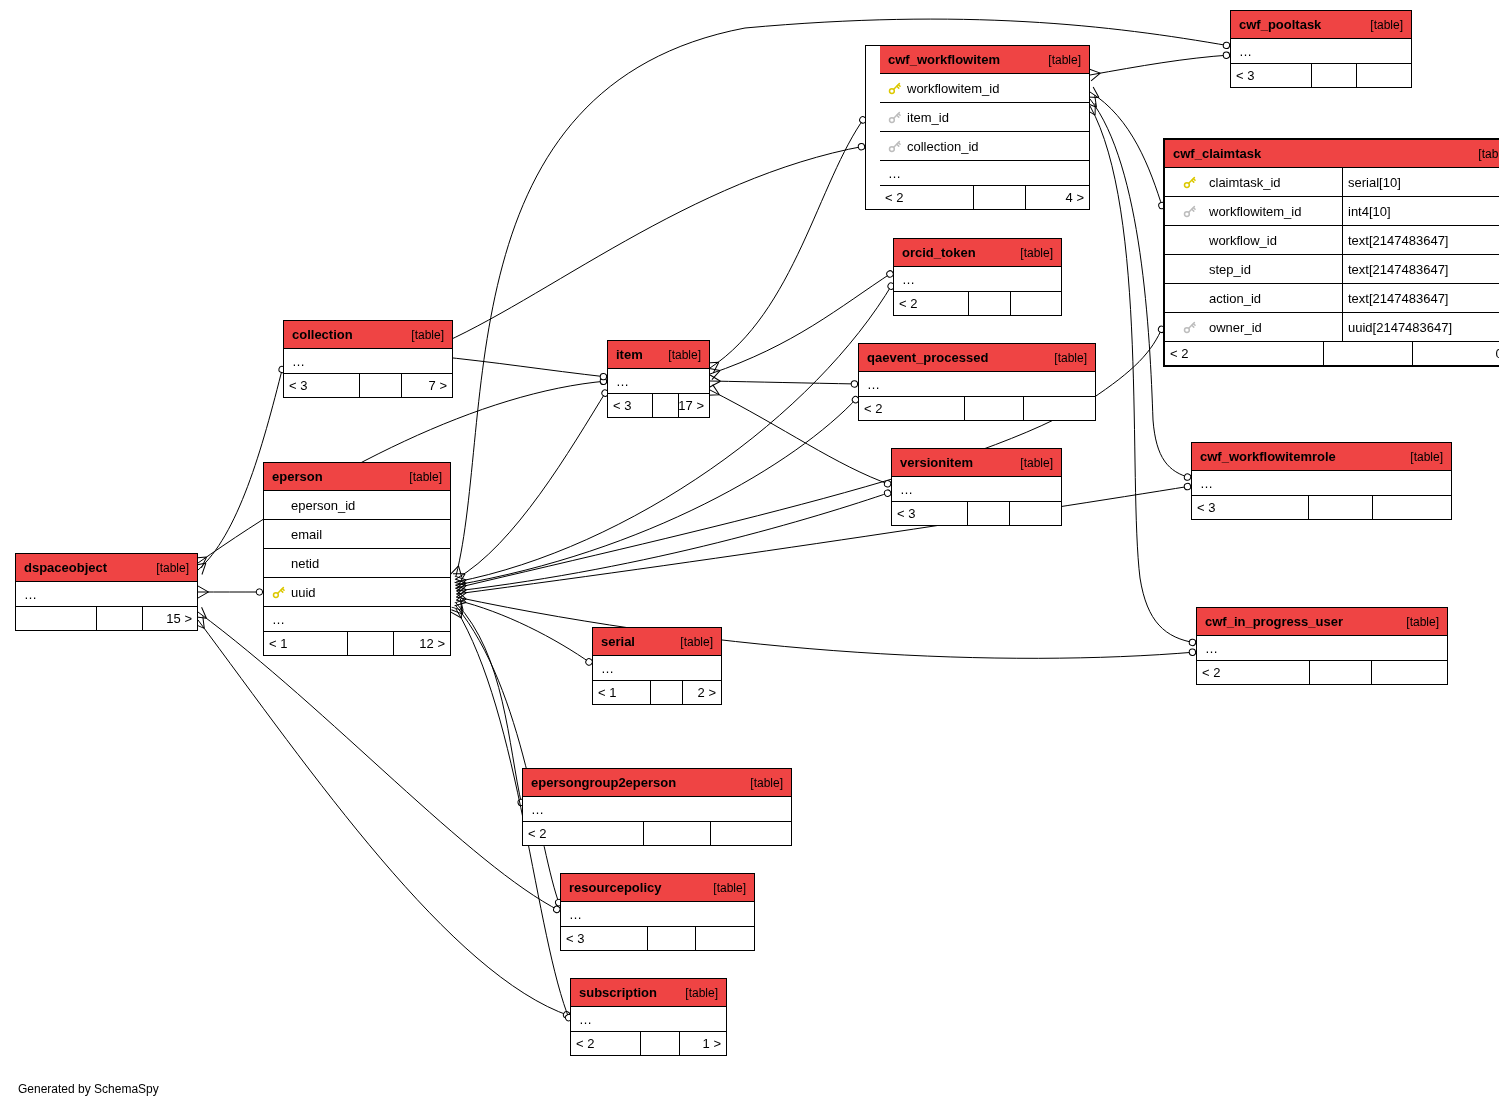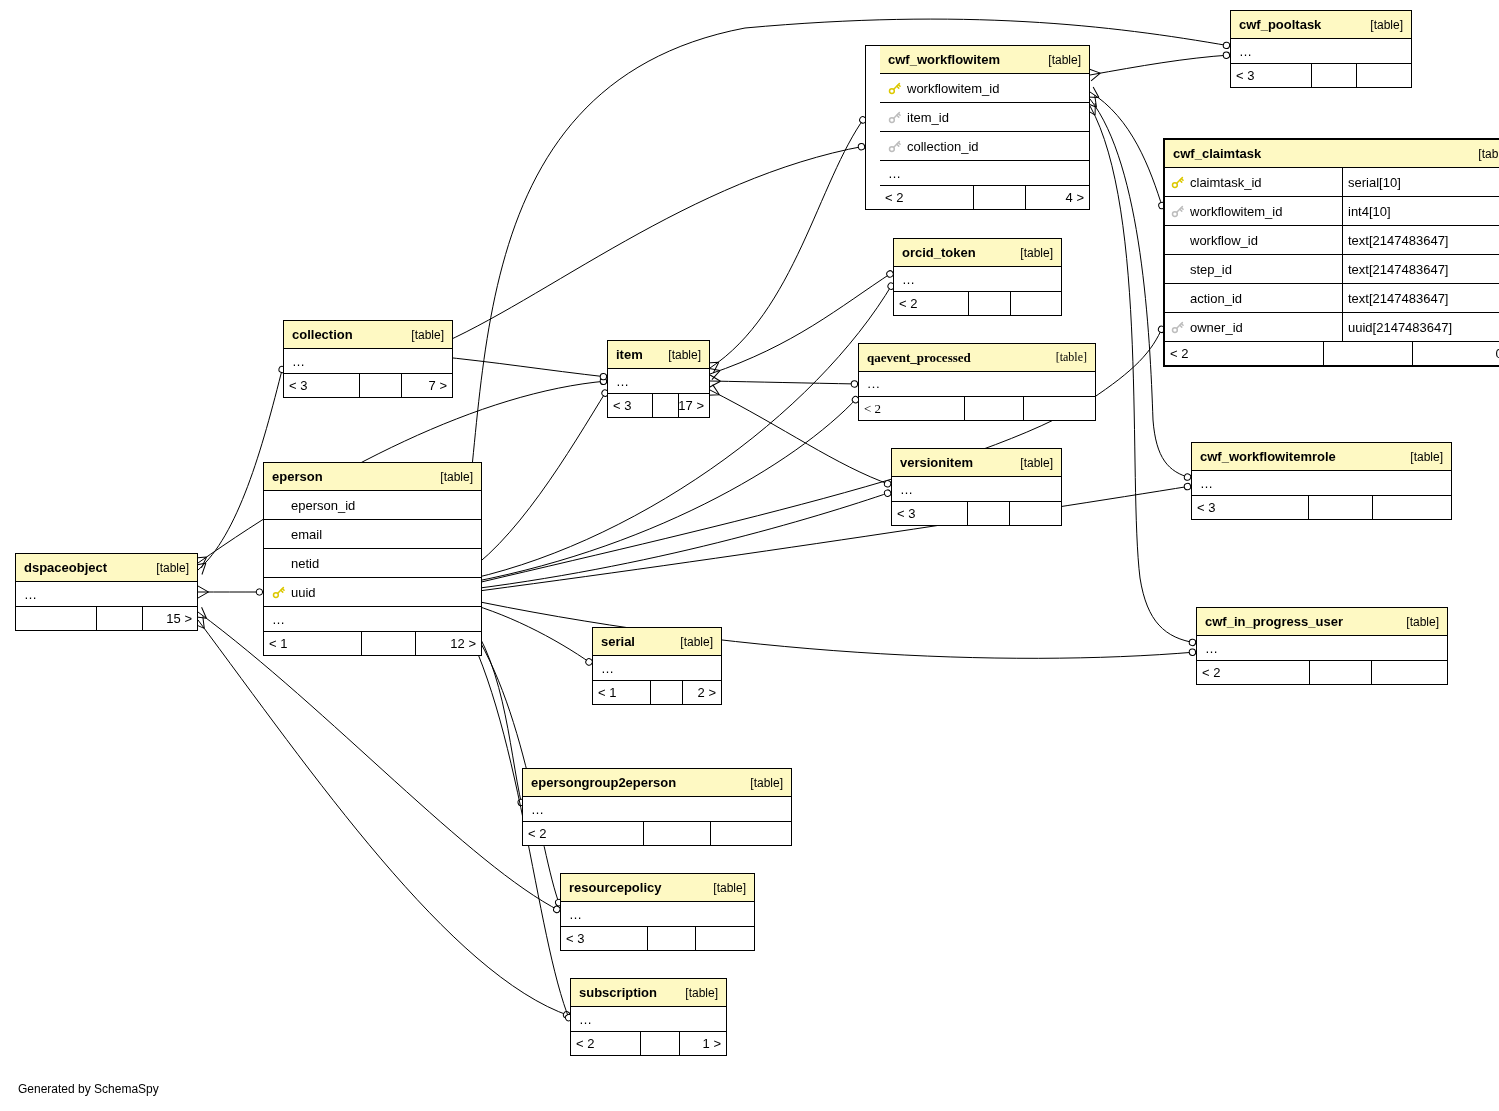--- a/index.html
+++ b/index.html
@@ -2,28 +2,28 @@
 <html><head>
 <meta charset="utf-8">
 <style>
   html,body{margin:0;padding:0;background:#fff;}
   body{width:1499px;height:1111px;position:relative;font-family:"Liberation Sans",sans-serif;color:#000;}
   #stage{position:absolute;left:0;top:0;width:1499px;height:1111px;}
   #edges{position:absolute;left:0;top:0;}
   .rel{fill:none;stroke:#000;stroke-width:1;}
   .tbl{position:absolute;background:#fff;border:1px solid #000;font-size:13px;box-sizing:border-box;}
   .tbl.emph{border-width:2.5px;}
-  .tbl-header{display:flex;justify-content:space-between;align-items:center;gap:10px;background:#fef9c3;
+  .tbl-header{display:flex;justify-content:space-between;align-items:center;gap:10px;background:#ef4444;
     border-bottom:1px solid #000;height:28px;box-sizing:border-box;padding:0 8px;white-space:nowrap;}
   .tbl-name{font-weight:bold;font-size:13px;}
   .tbl-tag{font-size:12px;}
   .row{display:flex;align-items:center;height:29px;box-sizing:border-box;border-bottom:1px solid #000;}
   .row.dots{height:25px;padding-left:8px;font-size:13px;}
   .namewrap{display:flex;align-items:center;gap:5px;padding-left:6px;min-width:0;}
-  .namecell{display:flex;align-items:center;gap:5px;padding-left:4px;width:178px;box-sizing:border-box;
+  .namecell{display:flex;align-items:center;gap:12px;padding-left:16px;width:178px;box-sizing:border-box;
     height:100%;border-right:1px solid #000;flex:none;}
   .keyicon{width:16px;display:flex;justify-content:center;align-items:center;flex:none;}
   .colname{white-space:nowrap;}
   .coltype{padding-left:5px;white-space:nowrap;}
   .tfoot{display:flex;height:23px;box-sizing:border-box;align-items:stretch;}
   .fcell{box-sizing:border-box;display:flex;align-items:center;padding:0 5px;font-size:13px;white-space:nowrap;}
   .fcell.left{width:45%;border-right:1px solid #000;}
   .fcell.mid{width:25%;border-right:1px solid #000;}
   .fcell.right{width:30%;justify-content:flex-end;}
   .credit{position:absolute;left:18px;top:1082px;font-size:12px;}
@@ -76,21 +76,21 @@
       </div>
       <div class="row dots">
         <span class="colname">…</span>
       </div>
       <div class="tfoot">
         <span class="fcell left"></span>
         <span class="fcell mid"></span>
         <span class="fcell right">15 &gt;</span>
       </div>
     </div>
-    <div class="tbl" style="left: 263px; top: 462px; width: 219px; text-align: right;">
+    <div class="tbl" style="left: 263px; top: 462px; width: 188px; text-align: right;">
       <div class="tbl-header">
         <span class="tbl-name">eperson</span>
         <span class="tbl-tag">[table]</span>
       </div>
       <div class="row">
         <span class="namewrap">
           <span class="keyicon"></span>
           <span class="colname">eperson_id</span>
         </span>
       </div>
@@ -318,21 +318,21 @@
       </div>
       <div class="row dots">
         <span class="colname">…</span>
       </div>
       <div class="tfoot">
         <span class="fcell left">&lt; 2</span>
         <span class="fcell mid"></span>
         <span class="fcell right"></span>
       </div>
     </div>
-    <div class="tbl" style="left: 858px; top: 343px; width: 238px; font-family: Liberation Serif, serif;">
+    <div class="tbl" style="left: 858px; top: 343px; width: 238px;">
       <div class="tbl-header">
         <span class="tbl-name">qaevent_processed</span>
         <span class="tbl-tag">[table]</span>
       </div>
       <div class="row dots">
         <span class="colname">…</span>
       </div>
       <div class="tfoot">
         <span class="fcell left">&lt; 2</span>
         <span class="fcell mid"></span>

